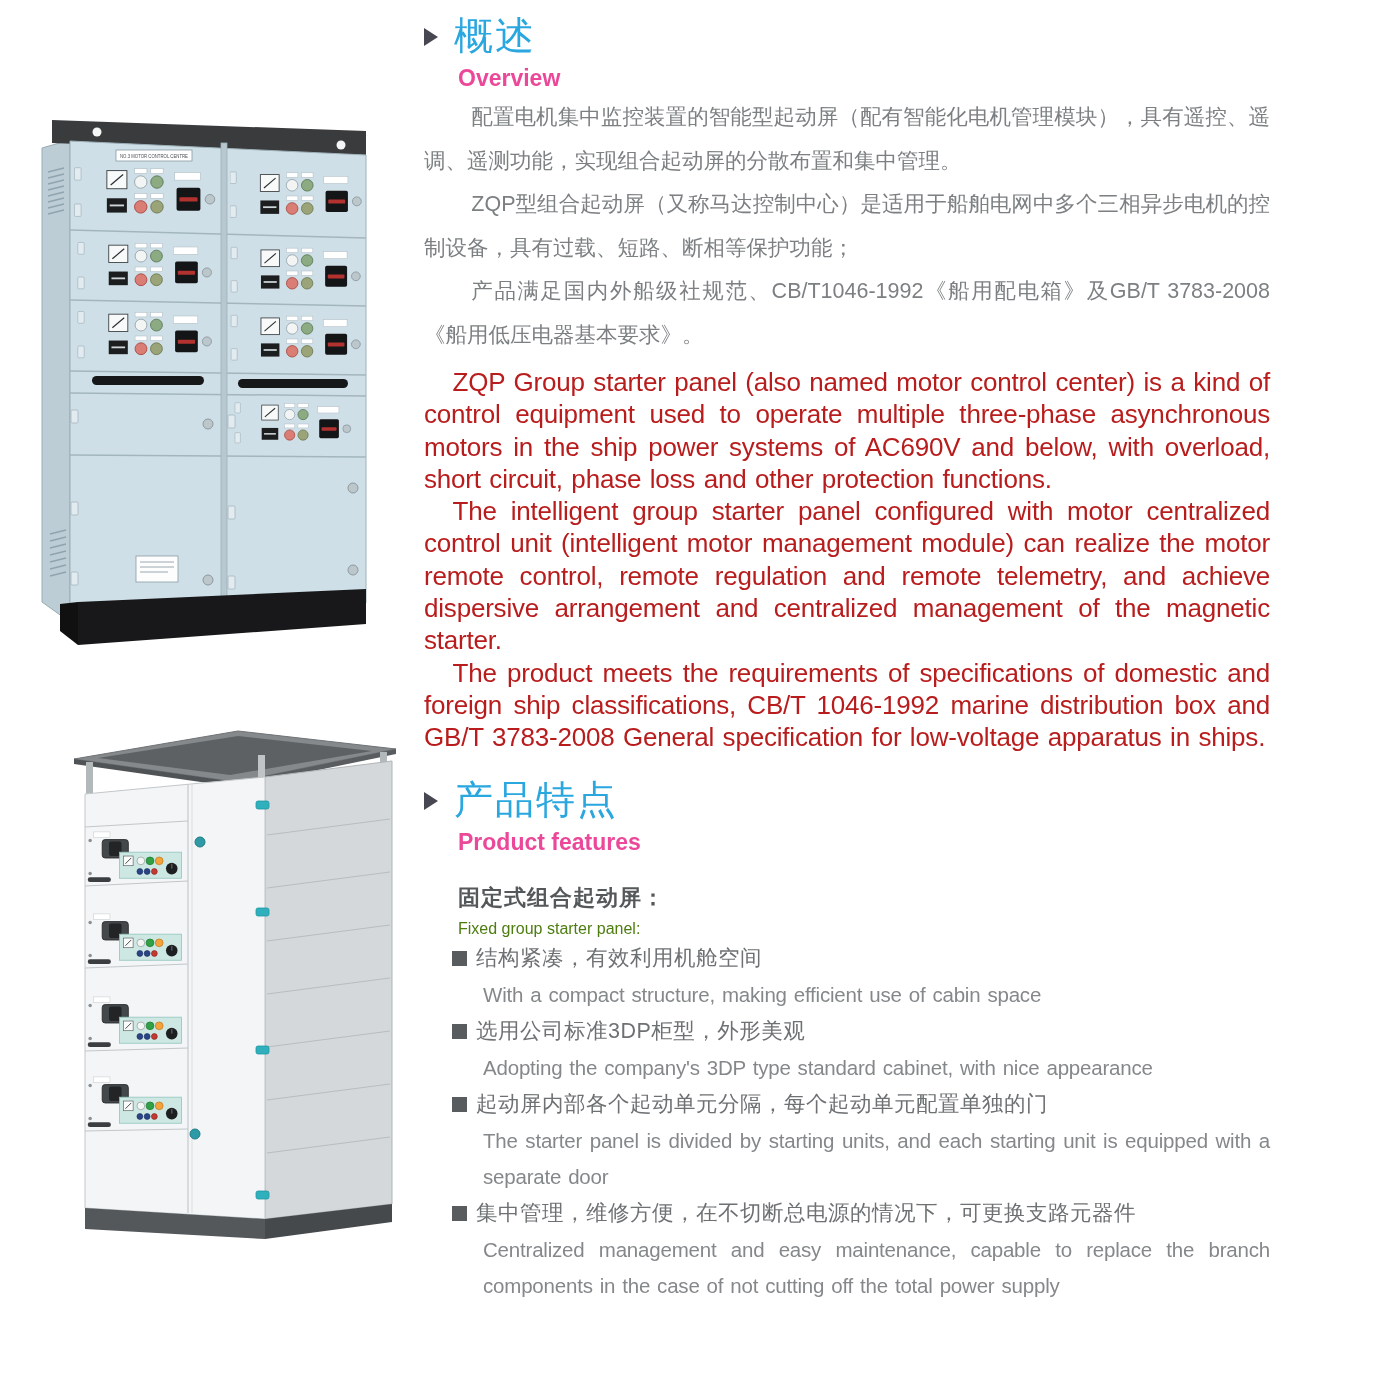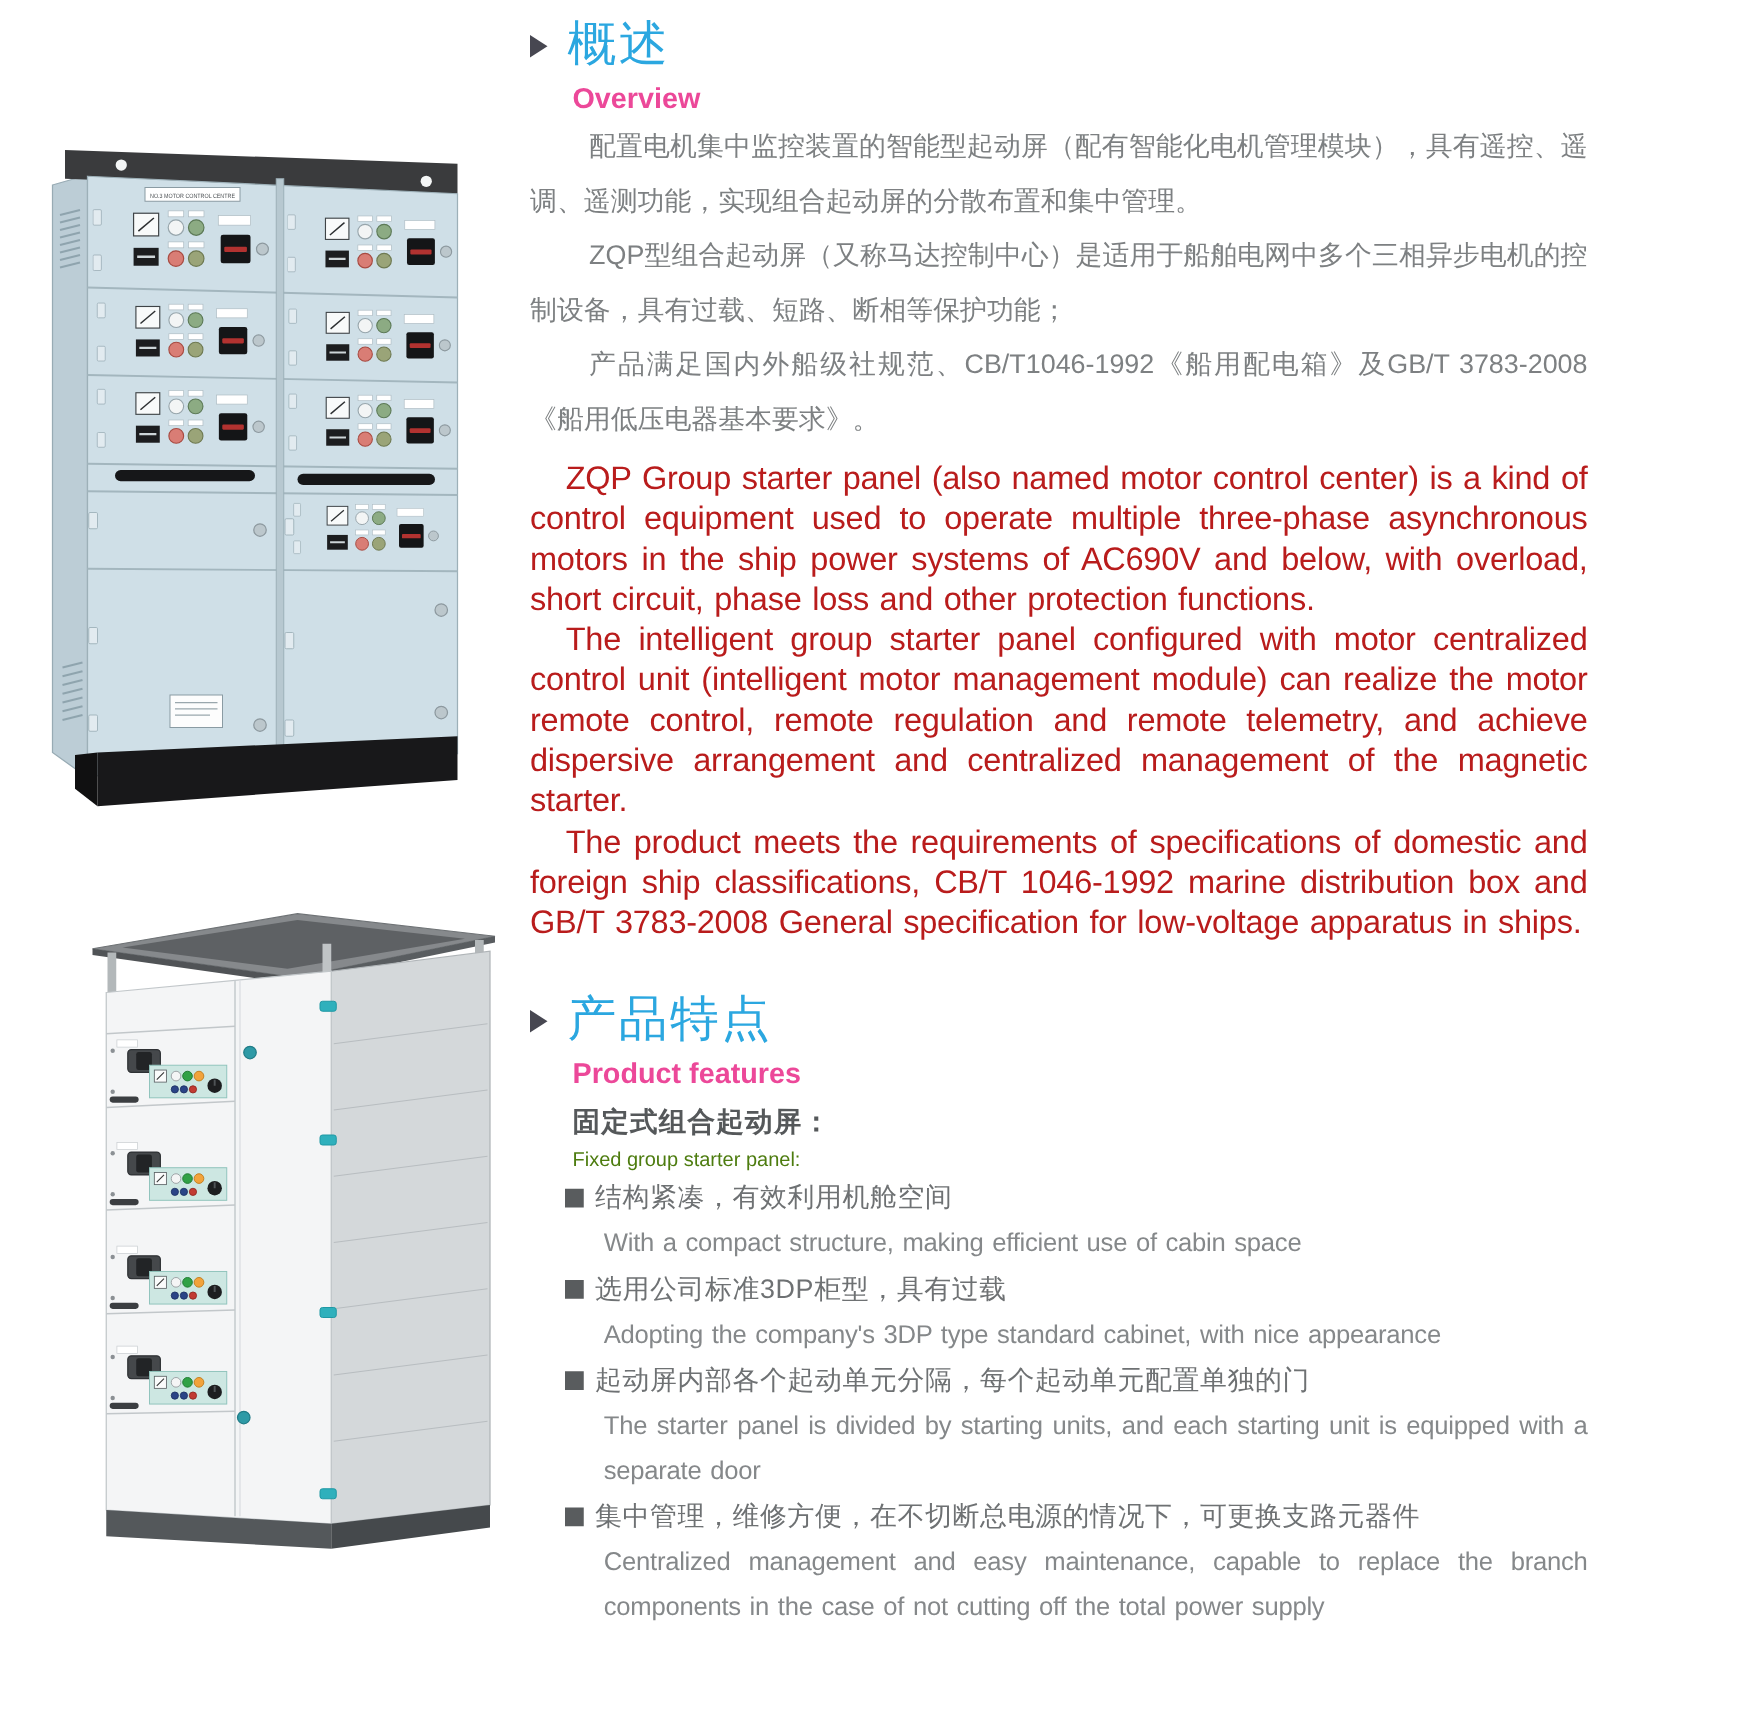--- a/index.html
+++ b/index.html
@@ -243,40 +243,40 @@
     <p>ZQP型组合起动屏（又称马达控制中心）是适用于船舶电网中多个三相异步电机的控制设备，具有过载、短路、断相等保护功能；</p>
     <p>产品满足国内外船级社规范、CB/T1046-1992《船用配电箱》及GB/T 3783-2008《船用低压电器基本要求》。</p>
   </div>
 
   <div class="en-block" style="left:424px; top:366px; width:846px;">
     <p>ZQP Group starter panel (also named motor control center) is a kind of control equipment used to operate multiple three-phase asynchronous motors in the ship power systems of AC690V and below, with overload, short circuit, phase loss and other protection functions.</p>
     <p>The intelligent group starter panel configured with motor centralized control unit (intelligent motor management module) can realize the motor remote control, remote regulation and remote telemetry, and achieve dispersive arrangement and centralized management of the magnetic starter.</p>
     <p>The product meets the requirements of specifications of domestic and foreign ship classifications, CB/T 1046-1992 marine distribution box and GB/T 3783-2008 General specification for low-voltage apparatus in ships.</p>
   </div>
 
-  <div class="sec-header" style="left:424px; top:778px;margin-top:16px;">
+  <div class="sec-header" style="left:424px; top:778px;">
     <span class="tri"></span>
     <div>
       <div class="sec-title-zh">产品特点</div>
       <div class="sec-title-en">Product features</div>
     </div>
   </div>
 
   <div class="subtitle-block" style="left:458px; top:882px; width:812px;">
     <div class="sub-zh">固定式组合起动屏：</div>
     <div class="sub-en">Fixed group starter panel:</div>
   </div>
 
   <div class="features-list" style="left:452px; top:940px; width:818px;">
     <div class="f-item">
       <div class="f-zh"><span class="bullet"></span><span>结构紧凑，有效利用机舱空间</span></div>
       <div class="f-en">With a compact structure, making efficient use of cabin space</div>
     </div>
     <div class="f-item">
-      <div class="f-zh"><span class="bullet"></span><span>选用公司标准3DP柜型，具有过载</span></div>
+      <div class="f-zh"><span class="bullet"></span><span>选用公司标准3DP柜型，外形美观</span></div>
       <div class="f-en">Adopting the company's 3DP type standard cabinet, with nice appearance</div>
     </div>
     <div class="f-item">
       <div class="f-zh"><span class="bullet"></span><span>起动屏内部各个起动单元分隔，每个起动单元配置单独的门</span></div>
       <div class="f-en">The starter panel is divided by starting units, and each starting unit is equipped with a separate door</div>
     </div>
     <div class="f-item">
       <div class="f-zh"><span class="bullet"></span><span>集中管理，维修方便，在不切断总电源的情况下，可更换支路元器件</span></div>
       <div class="f-en">Centralized management and easy maintenance, capable to replace the branch components in the case of not cutting off the total power supply</div>
     </div>

